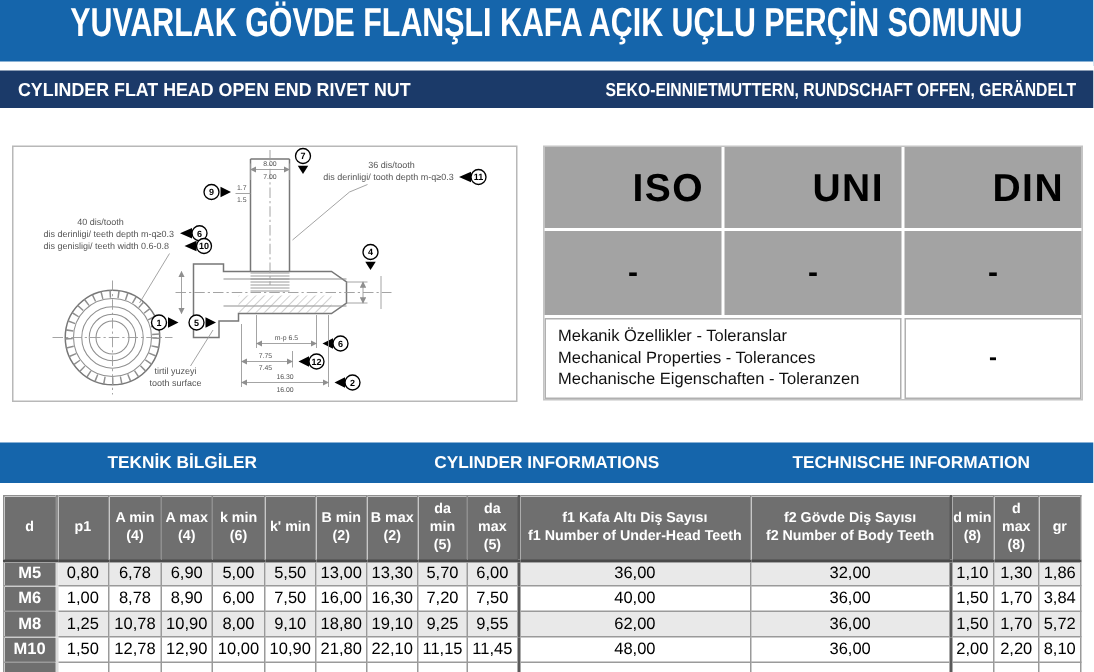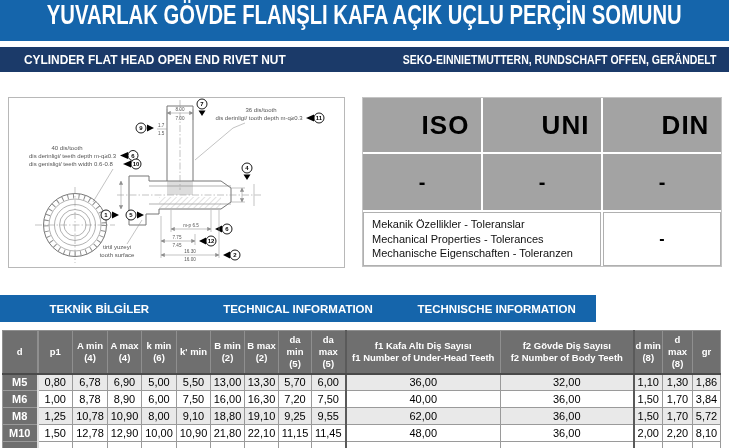--- a/index.html
+++ b/index.html
@@ -14,21 +14,21 @@
     background:#1565ab; display:flex; justify-content:center;
     border-bottom:3px solid #ffffff;
   }
   .title-bar span {
     color:#fff; font-weight:bold; font-size:27px; white-space:nowrap;
     display:inline-block; transform:scaleX(0.75); transform-origin:center;
   }
   .subtitle-bar {
     position:absolute; left:0; top:47px; width:729px; height:25px;
     background:#1b3a69; display:flex; align-items:center; justify-content:space-between;
-    padding:0 24px;
+    padding:0 12px;
     gap:44px;
   }
   .subtitle-bar .sub-en {
     color:#fff; font-weight:bold; font-size:12.5px; white-space:nowrap;
     display:inline-block; transform:scaleX(0.95); transform-origin:left center;
   }
   .subtitle-bar .sub-de {
     color:#fff; font-weight:bold; font-size:12.5px; white-space:nowrap;
     display:inline-block; transform:scaleX(0.84); transform-origin:right center;
   }
@@ -67,21 +67,21 @@
     display:flex; flex-direction:column; justify-content:center;
     font-size:11px; line-height:14.5px; color:#111; padding-left:8px;
   }
   .std-dash {
     background:#fff; border:1px solid #b0b0b0;
     display:flex; align-items:center; justify-content:center;
     font-weight:bold; font-size:16px; color:#000;
   }
   
   .info-bar {
-    position:absolute; left:0; top:295px; width:596px; height:27px;
+    position:absolute; left:0; top:295px; width:729px; height:27px;
     background:#1565ab; display:flex; align-items:center;
   }
   .info-bar .info-cell {
     flex:1; text-align:center; color:#fff; font-weight:bold; font-size:11.5px;
     white-space:nowrap;
   }
   
   .dt-wrap { position:absolute; left:2px; top:330px; width:719px; }
   table.dt { border-collapse:collapse; table-layout:fixed; width:718px; }
   table.dt th {
@@ -290,21 +290,21 @@
   <div class="std-note">
     <span>Mekanik Özellikler - Toleranslar</span>
     <span>Mechanical  Properties - Tolerances</span>
     <span>Mechanische Eigenschaften - Toleranzen</span>
   </div>
   <div class="std-dash">-</div>
 </div>
 
 <div class="info-bar">
   <div class="info-cell">TEKNİK BİLGİLER</div>
-  <div class="info-cell">TECHNICAL INFORMATION</div>
+  <div class="info-cell">CYLINDER INFORMATIONS</div>
   <div class="info-cell">TECHNISCHE INFORMATION</div>
 </div>
 
 <div class="dt-wrap">
   <table class="dt">
     <colgroup>
       <col style="width:35px">
         <col style="width:35px">
         <col style="width:35px">
         <col style="width:34px">

